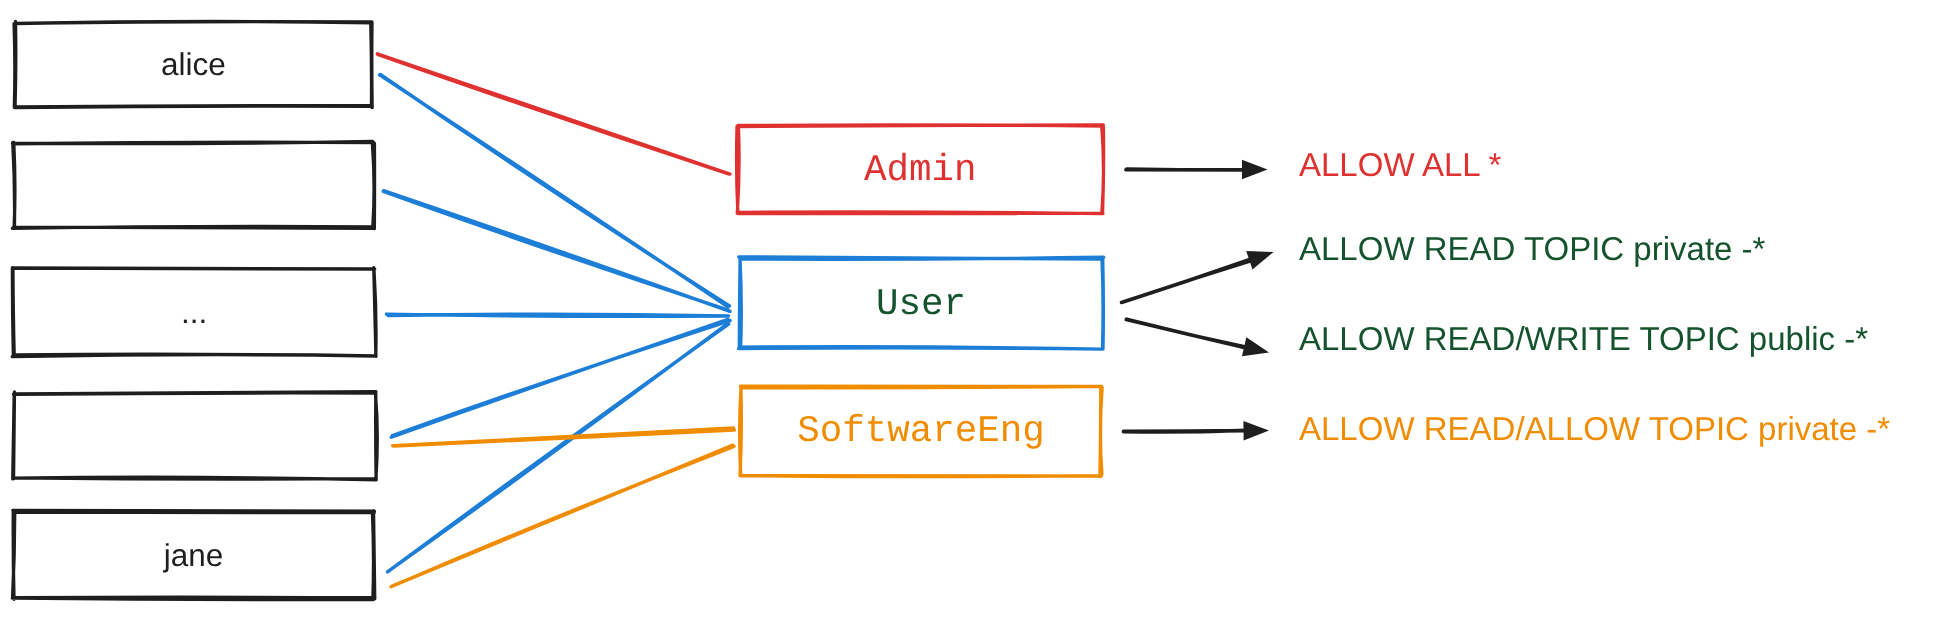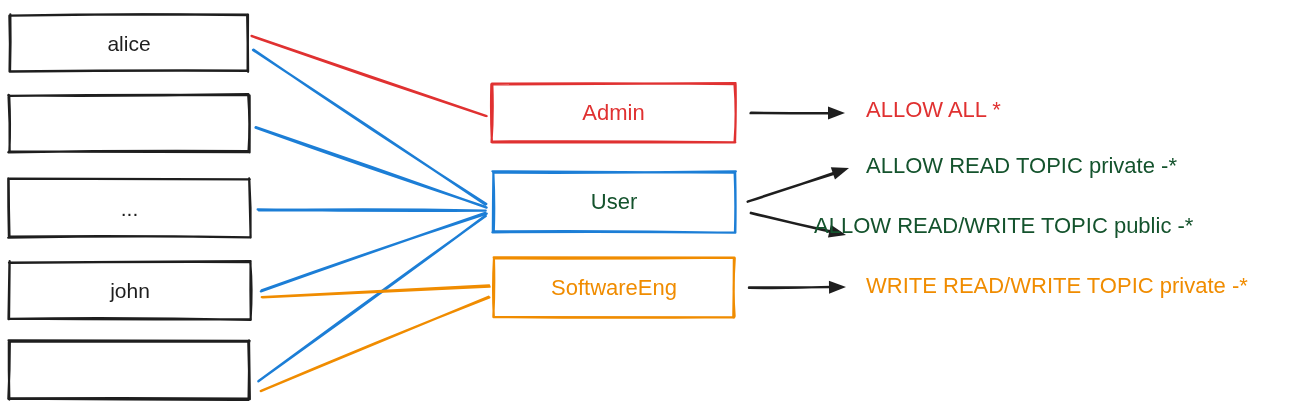--- a/index.html
+++ b/index.html
@@ -15,21 +15,21 @@
   .node-label {
     position: absolute;
     display: flex;
     align-items: center;
     justify-content: center;
     color: #1e1e1e;
     font-size: 21px;
     line-height: 1;
     white-space: nowrap;
   }
-  .role-label { font-size: 22px; }
+  .role-label { font-size: 25px; font-family: Liberation Mono, monospace; }
   .rule-label {
     position: absolute;
     display: flex;
     align-items: flex-start;
     justify-content: flex-start;
     font-size: 22px;
     line-height: 1;
     white-space: nowrap;
   }
   .c-red    { color: #e03131; }
@@ -66,39 +66,39 @@
       <path d="M748.976976263523 287.80088769197465 Q790.2729215823932 288.3825404389966 831.2276837591229 286.8951229326464 M749.0240914940835 287.49587165117265 Q790.8794394101649 287.5127897866834 831.2331326160727 287.1070582501627 " stroke="#1e1e1e" stroke-width="2.4" fill="none" stroke-linecap="round" stroke-linejoin="round"></path>
       <path d="M846 287 L829.0679100669607 293.6749030329638 L828.9338965697738 280.6755938058328 Z" stroke="none" stroke-width="1" fill="#1e1e1e" stroke-linecap="round" stroke-linejoin="round"></path>
     </svg>
 
   <div class="node-label" style="left:10px;top:15px;width:238px;height:56px">
     <span>alice</span>
   </div>
   <div class="node-label" style="left:9px;top:179px;width:241px;height:58px">
     <span>...</span>
   </div>
-  <div class="node-label" style="left:9px;top:262px;width:242px;height:57px">
-    <span>john</span>
+  <div class="node-label" style="left:9px;top:341px;width:240px;height:58px">
+    <span>jane</span>
   </div>
 
   <div class="node-label role-label c-red" style="left:492px;top:84px;width:243px;height:58px">
     <span>Admin</span>
   </div>
   <div class="node-label role-label c-orange" style="left:494px;top:258px;width:240px;height:59px">
     <span>SoftwareEng</span>
   </div>
   <div class="node-label role-label c-blue" style="left:493px;top:172px;width:242px;height:60px">
     <span>User</span>
   </div>
 
   <div class="rule-label c-red" style="left:866px;top:99px;height:26px">
     <span>ALLOW ALL *</span>
   </div>
   <div class="rule-label c-blue" style="left:866px;top:155px;height:26px">
     <span>ALLOW READ TOPIC private -*</span>
   </div>
-  <div class="rule-label c-blue" style="left:814px;top:215px;height:26px">
+  <div class="rule-label c-blue" style="left:866px;top:215px;height:26px">
     <span>ALLOW READ/WRITE TOPIC public -*</span>
   </div>
   <div class="rule-label c-orange" style="left:866px;top:275px;height:26px">
-    <span>WRITE READ/WRITE TOPIC private -*</span>
+    <span>ALLOW READ/ALLOW TOPIC private -*</span>
   </div>
 </div>
 
 </body></html>

